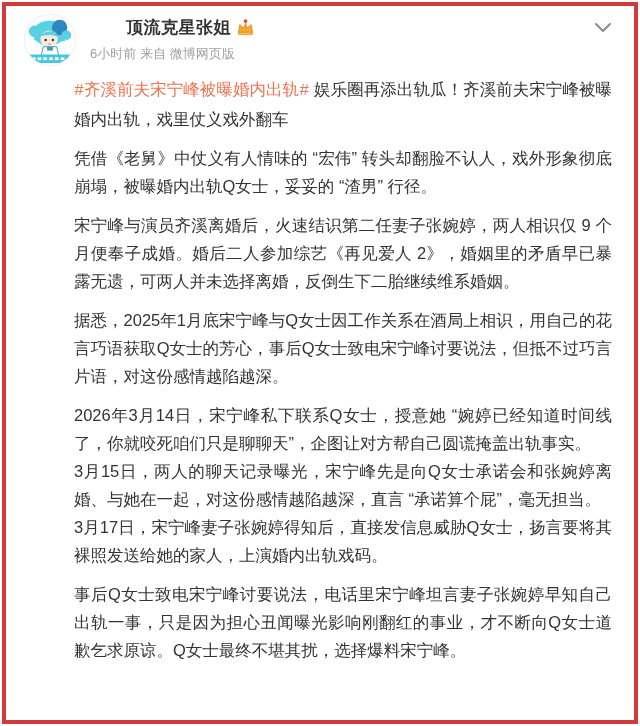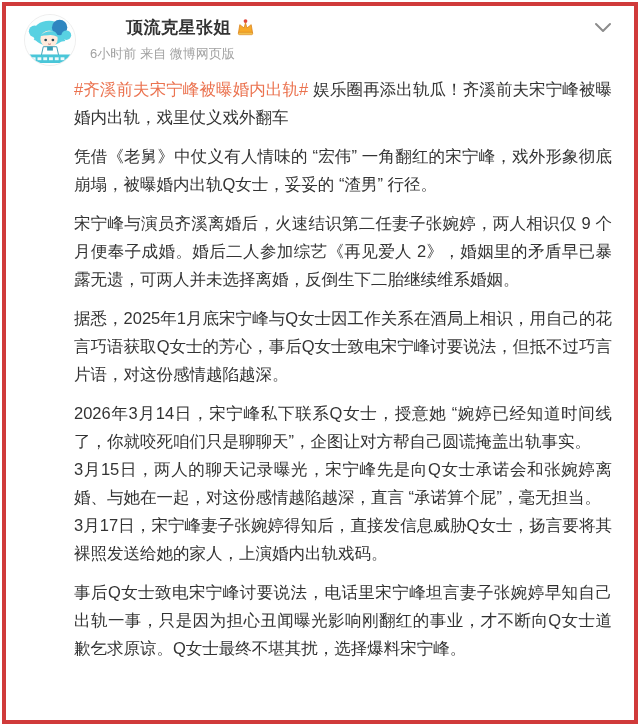--- a/index.html
+++ b/index.html
@@ -45,21 +45,21 @@
     width: 20px; height: 14px; cursor: pointer;
   }
   
   .post-body {
     margin-left: 50px; margin-top: 9px; margin-right: 2px;
     font-size: 16.5px; line-height: 28px; color: #333333;
     text-align: justify;
   }
   .para { margin: 0 0 11px 0; }
   .para:last-child { margin-bottom: 0; }
-  .hashtag { color: #eb7350; cursor: pointer; }
+  .hashtag { color: #eb7350; cursor: pointer; font-family: Liberation Mono, monospace; }
   .lead { margin-left: 5px; }
 </style>
 </head>
 <body>
 
 <div class="card">
 
   <div class="header">
 
     <div class="avatar">
@@ -114,21 +114,21 @@
       <svg width="18" height="12" viewBox="0 0 18 12">
         <polyline points="2,2 9,9 16,2" fill="none" stroke="#8c8c8c" stroke-width="2" stroke-linecap="round" stroke-linejoin="round"></polyline>
       </svg>
     </span>
   </div>
 
   <div class="post-body">
 
     <p class="para"><span class="hashtag">#齐溪前夫宋宁峰被曝婚内出轨#</span><span class="lead">娱乐圈再添出轨瓜！齐溪前夫宋宁峰被曝婚内出轨，戏里仗义戏外翻车</span></p>
 
-    <p class="para">凭借《老舅》中仗义有人情味的 “宏伟” 一角翻红的宋宁峰，戏外形象彻底崩塌，被曝婚内出轨Q女士，妥妥的 “渣男” 行径。</p>
+    <p class="para">凭借《老舅》中仗义有人情味的 “宏伟” 转头却翻脸不认人，戏外形象彻底崩塌，被曝婚内出轨Q女士，妥妥的 “渣男” 行径。</p>
 
     <p class="para">宋宁峰与演员齐溪离婚后，火速结识第二任妻子张婉婷，两人相识仅 9 个月便奉子成婚。婚后二人参加综艺《再见爱人 2》，婚姻里的矛盾早已暴露无遗，可两人并未选择离婚，反倒生下二胎继续维系婚姻。</p>
 
 
     <p class="para">据悉，2025年1月底宋宁峰与Q女士因工作关系在酒局上相识，用自己的花言巧语获取Q女士的芳心，事后Q女士致电宋宁峰讨要说法，但抵不过巧言片语，对这份感情越陷越深。</p>
 
     <div class="para">
       <div>2026年3月14日，宋宁峰私下联系Q女士，授意她 “婉婷已经知道时间线了，你就咬死咱们只是聊聊天”，企图让对方帮自己圆谎掩盖出轨事实。</div>
       <div>3月15日，两人的聊天记录曝光，宋宁峰先是向Q女士承诺会和张婉婷离婚、与她在一起，对这份感情越陷越深，直言 “承诺算个屁”，毫无担当。</div>
       <div>3月17日，宋宁峰妻子张婉婷得知后，直接发信息威胁Q女士，扬言要将其裸照发送给她的家人，上演婚内出轨戏码。</div>

